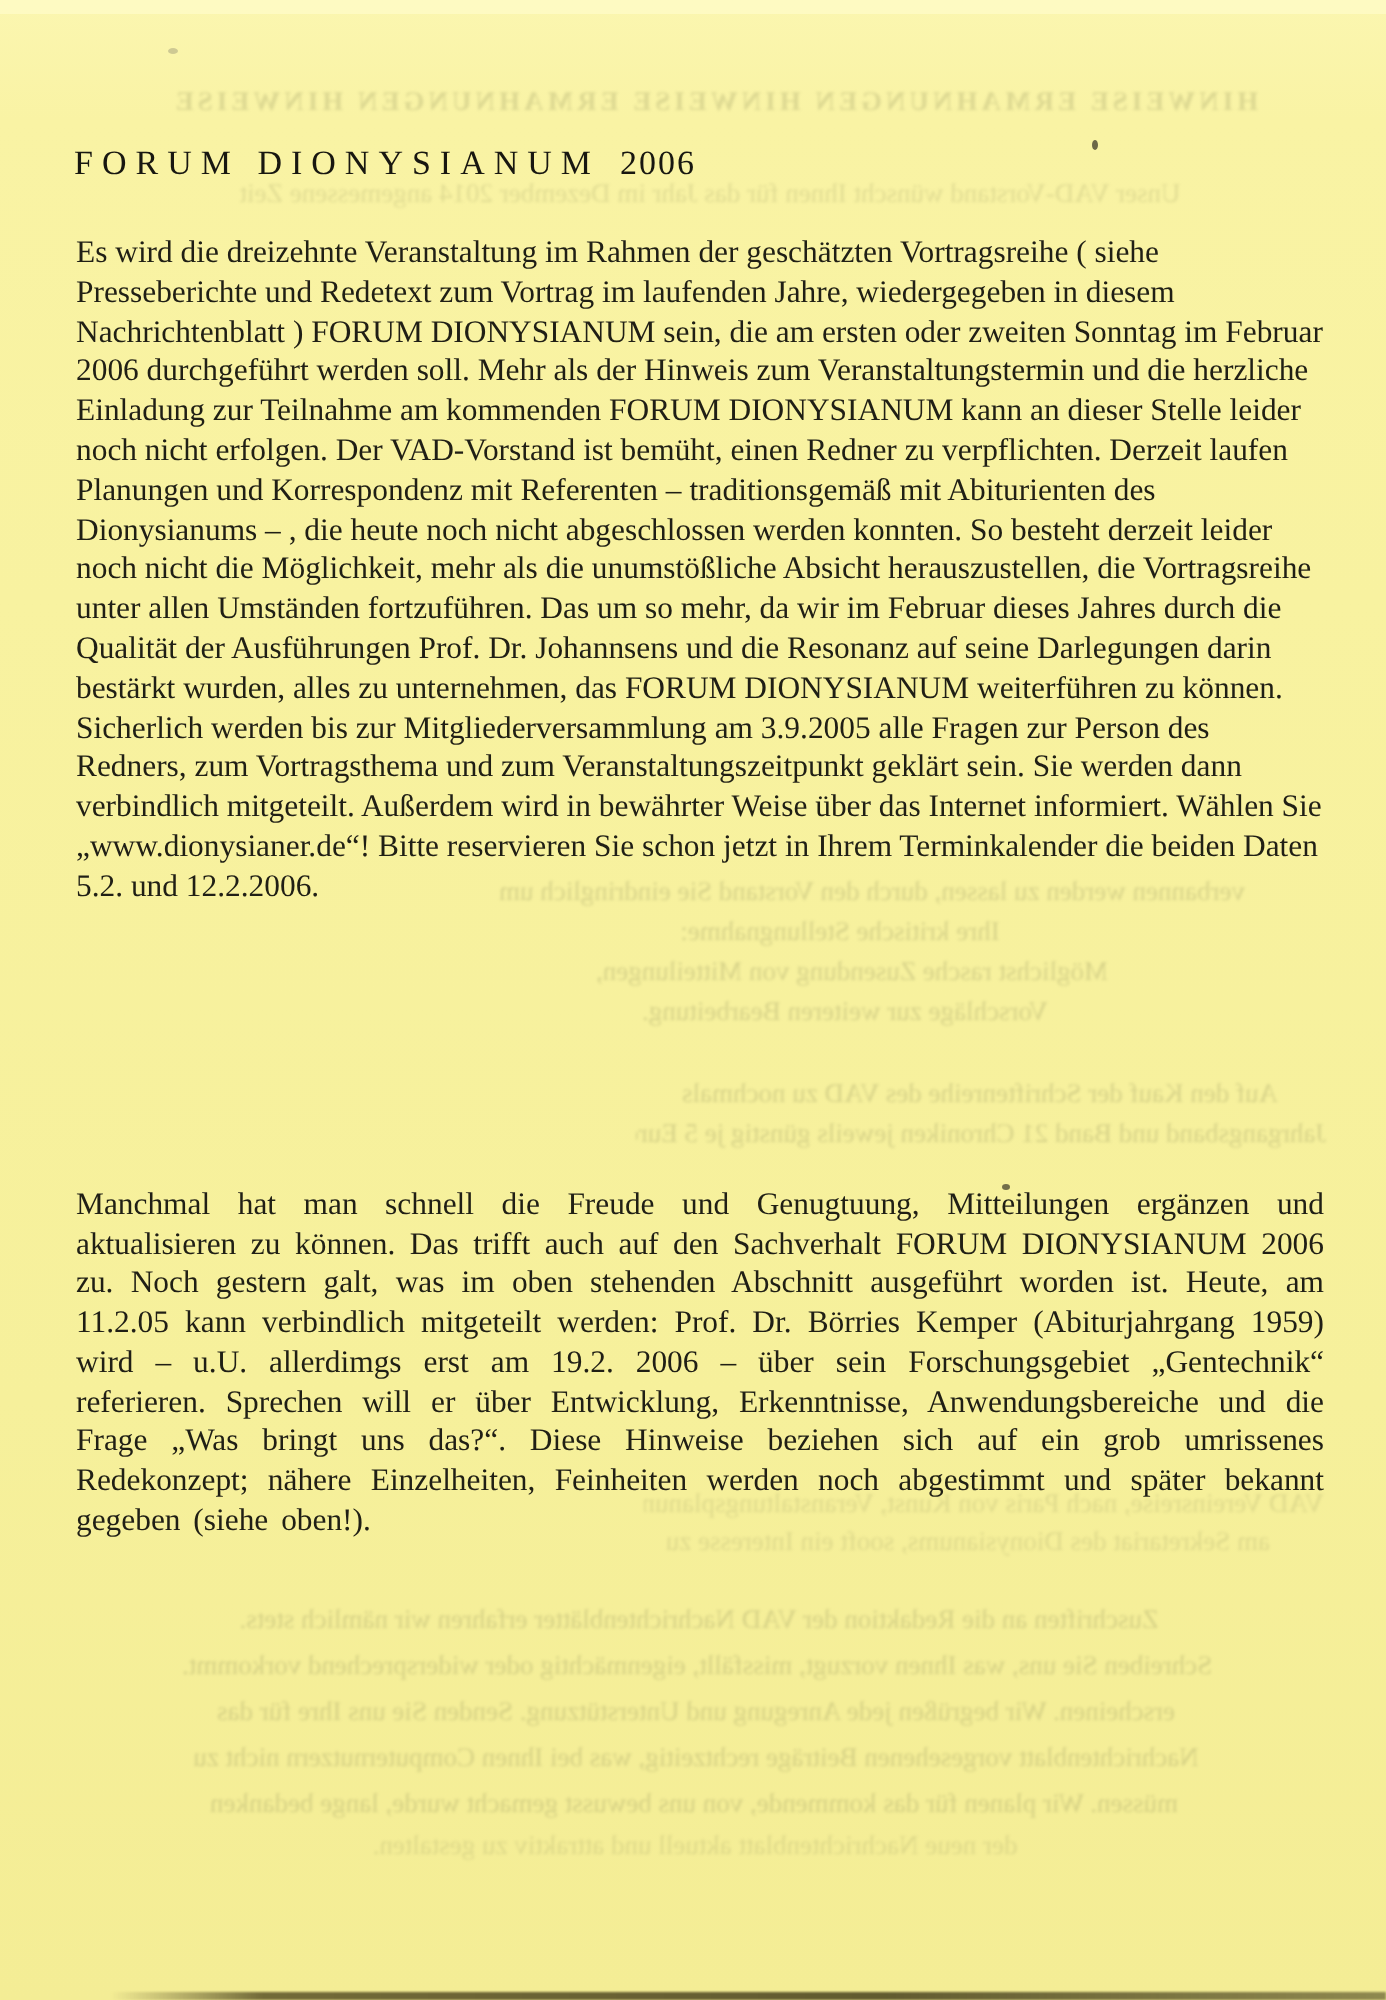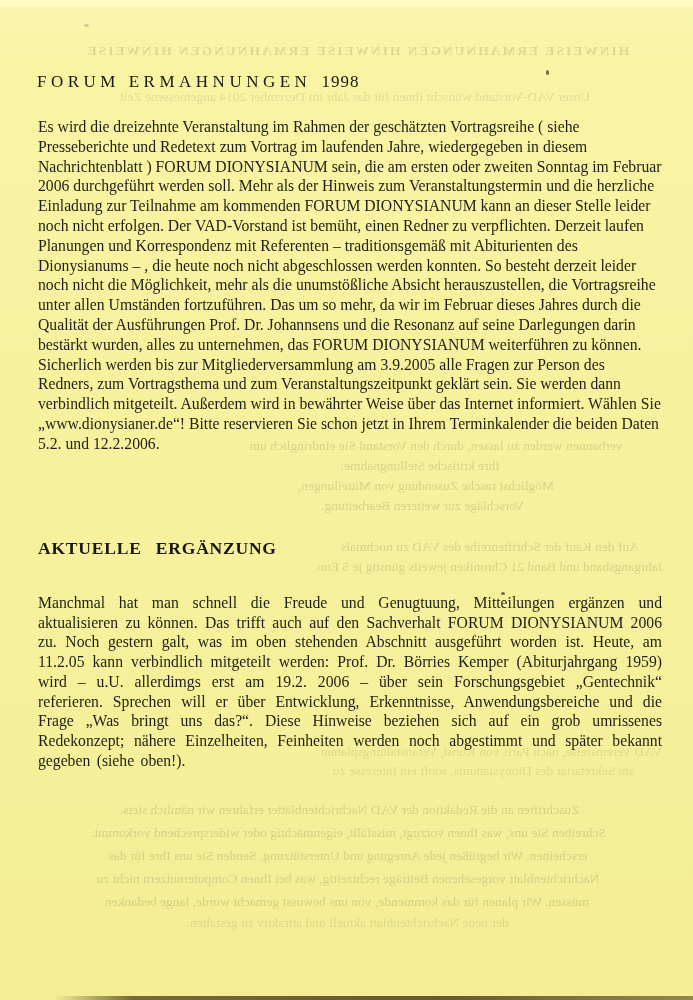--- a/index.html
+++ b/index.html
@@ -126,26 +126,25 @@
   <div class="bleed soft" style="top:761px; left:330px; width:305px;">am Sekretariat des Dionysianums, sooft ein Interesse zu bestehen.</div>
 
   <div class="bleed" style="top:800px; left:62px; width:575px;">Zuschriften an die Redaktion der VAD Nachrichtenblätter erfahren wir nämlich stets.</div>
   <div class="bleed" style="top:823px; left:56px; width:585px;">Schreiben Sie uns, was Ihnen vorzugt, missfällt, eigenmächtig oder widersprechend vorkommt.</div>
   <div class="bleed" style="top:846px; left:58px; width:580px;">erscheinen. Wir begrüßen jede Anregung und Unterstützung. Senden Sie uns Ihre für das</div>
   <div class="bleed" style="top:869px; left:60px; width:576px;">Nachrichtenblatt vorgesehenen Beiträge rechtzeitig, was bei Ihnen Computernutzern nicht zu</div>
   <div class="bleed" style="top:892px; left:62px; width:570px;">müssen. Wir planen für das kommende, von uns bewusst gemacht wurde, lange bedanken</div>
   <div class="bleed soft" style="top:913px; left:150px; width:395px;">der neue Nachrichtenblatt aktuell und attraktiv zu gestalten.</div>
 
   <h1 class="doc-title">
-    <span class="spread">FORUM ERMAHNUNGEN</span><span class="year">1998</span>
+    <span class="spread">FORUM DIONYSIANUM</span><span class="year">2006</span>
   </h1>
 
   <p class="body-par par1">Es wird die dreizehnte Veranstaltung im Rahmen der geschätzten Vortragsreihe ( siehe Presseberichte und Redetext zum Vortrag im laufenden Jahre, wiedergegeben in diesem Nachrichtenblatt ) FORUM DIONYSIANUM sein, die am ersten oder zweiten Sonntag im Februar 2006 durchgeführt werden soll. Mehr als der Hinweis zum Veranstaltungstermin und die herzliche Einladung zur Teilnahme am kommenden FORUM DIONYSIANUM kann an dieser Stelle leider noch nicht erfolgen. Der VAD-Vorstand ist bemüht, einen Redner zu verpflichten. Derzeit laufen Planungen und Korrespondenz mit Referenten – traditionsgemäß mit Abiturienten des Dionysianums – , die heute noch nicht abgeschlossen werden konnten. So besteht derzeit leider noch nicht die Möglichkeit, mehr als die unumstößliche Absicht herauszustellen, die Vortragsreihe unter allen Umständen fortzuführen. Das um so mehr, da wir im Februar dieses Jahres durch die Qualität der Ausführungen Prof. Dr. Johannsens und die Resonanz auf seine Darlegungen darin bestärkt wurden, alles zu unternehmen, das FORUM DIONYSIANUM weiterführen zu können. Sicherlich werden bis zur Mitglieder­versammlung am 3.9.2005 alle Fragen zur Person des Redners, zum Vortragsthema und zum Veranstaltungszeitpunkt geklärt sein. Sie werden dann verbindlich mitgeteilt. Außerdem wird in bewährter Weise über das Internet informiert. Wählen Sie „www.dionysianer.de“! Bitte reservieren Sie schon jetzt in Ihrem Terminkalender die beiden Daten 5.2. und 12.2.2006.</p>
 
-  <h2 class="section-heading">AKTUELLE ERGÄNZUNG</h2>
 
   <p class="body-par par2">Manchmal hat man schnell die Freude und Genugtuung, Mitteilungen ergänzen und aktualisieren zu können. Das trifft auch auf den Sachverhalt FORUM DIONYSIANUM 2006 zu. Noch gestern galt, was im oben stehenden Abschnitt ausgeführt worden ist. Heute, am 11.2.05 kann verbindlich mitgeteilt werden: Prof. Dr. Börries Kemper (Abiturjahrgang 1959) wird – u.U. allerdimgs erst am 19.2. 2006 – über sein Forschungsgebiet „Gentechnik“ referieren. Sprechen will er über Entwicklung, Erkenntnisse, Anwendungsbereiche und die Frage „Was bringt uns das?“. Diese Hinweise beziehen sich auf ein grob umrissenes Redekonzept; nähere Einzelheiten, Feinheiten werden noch abgestimmt und später bekannt gegeben (siehe oben!).</p>
 
   <span class="speck speck-1"></span>
   <span class="speck speck-2"></span>
   <span class="speck speck-3"></span>
   <div class="page-edge-shadow"></div>
 
 </div>
 

